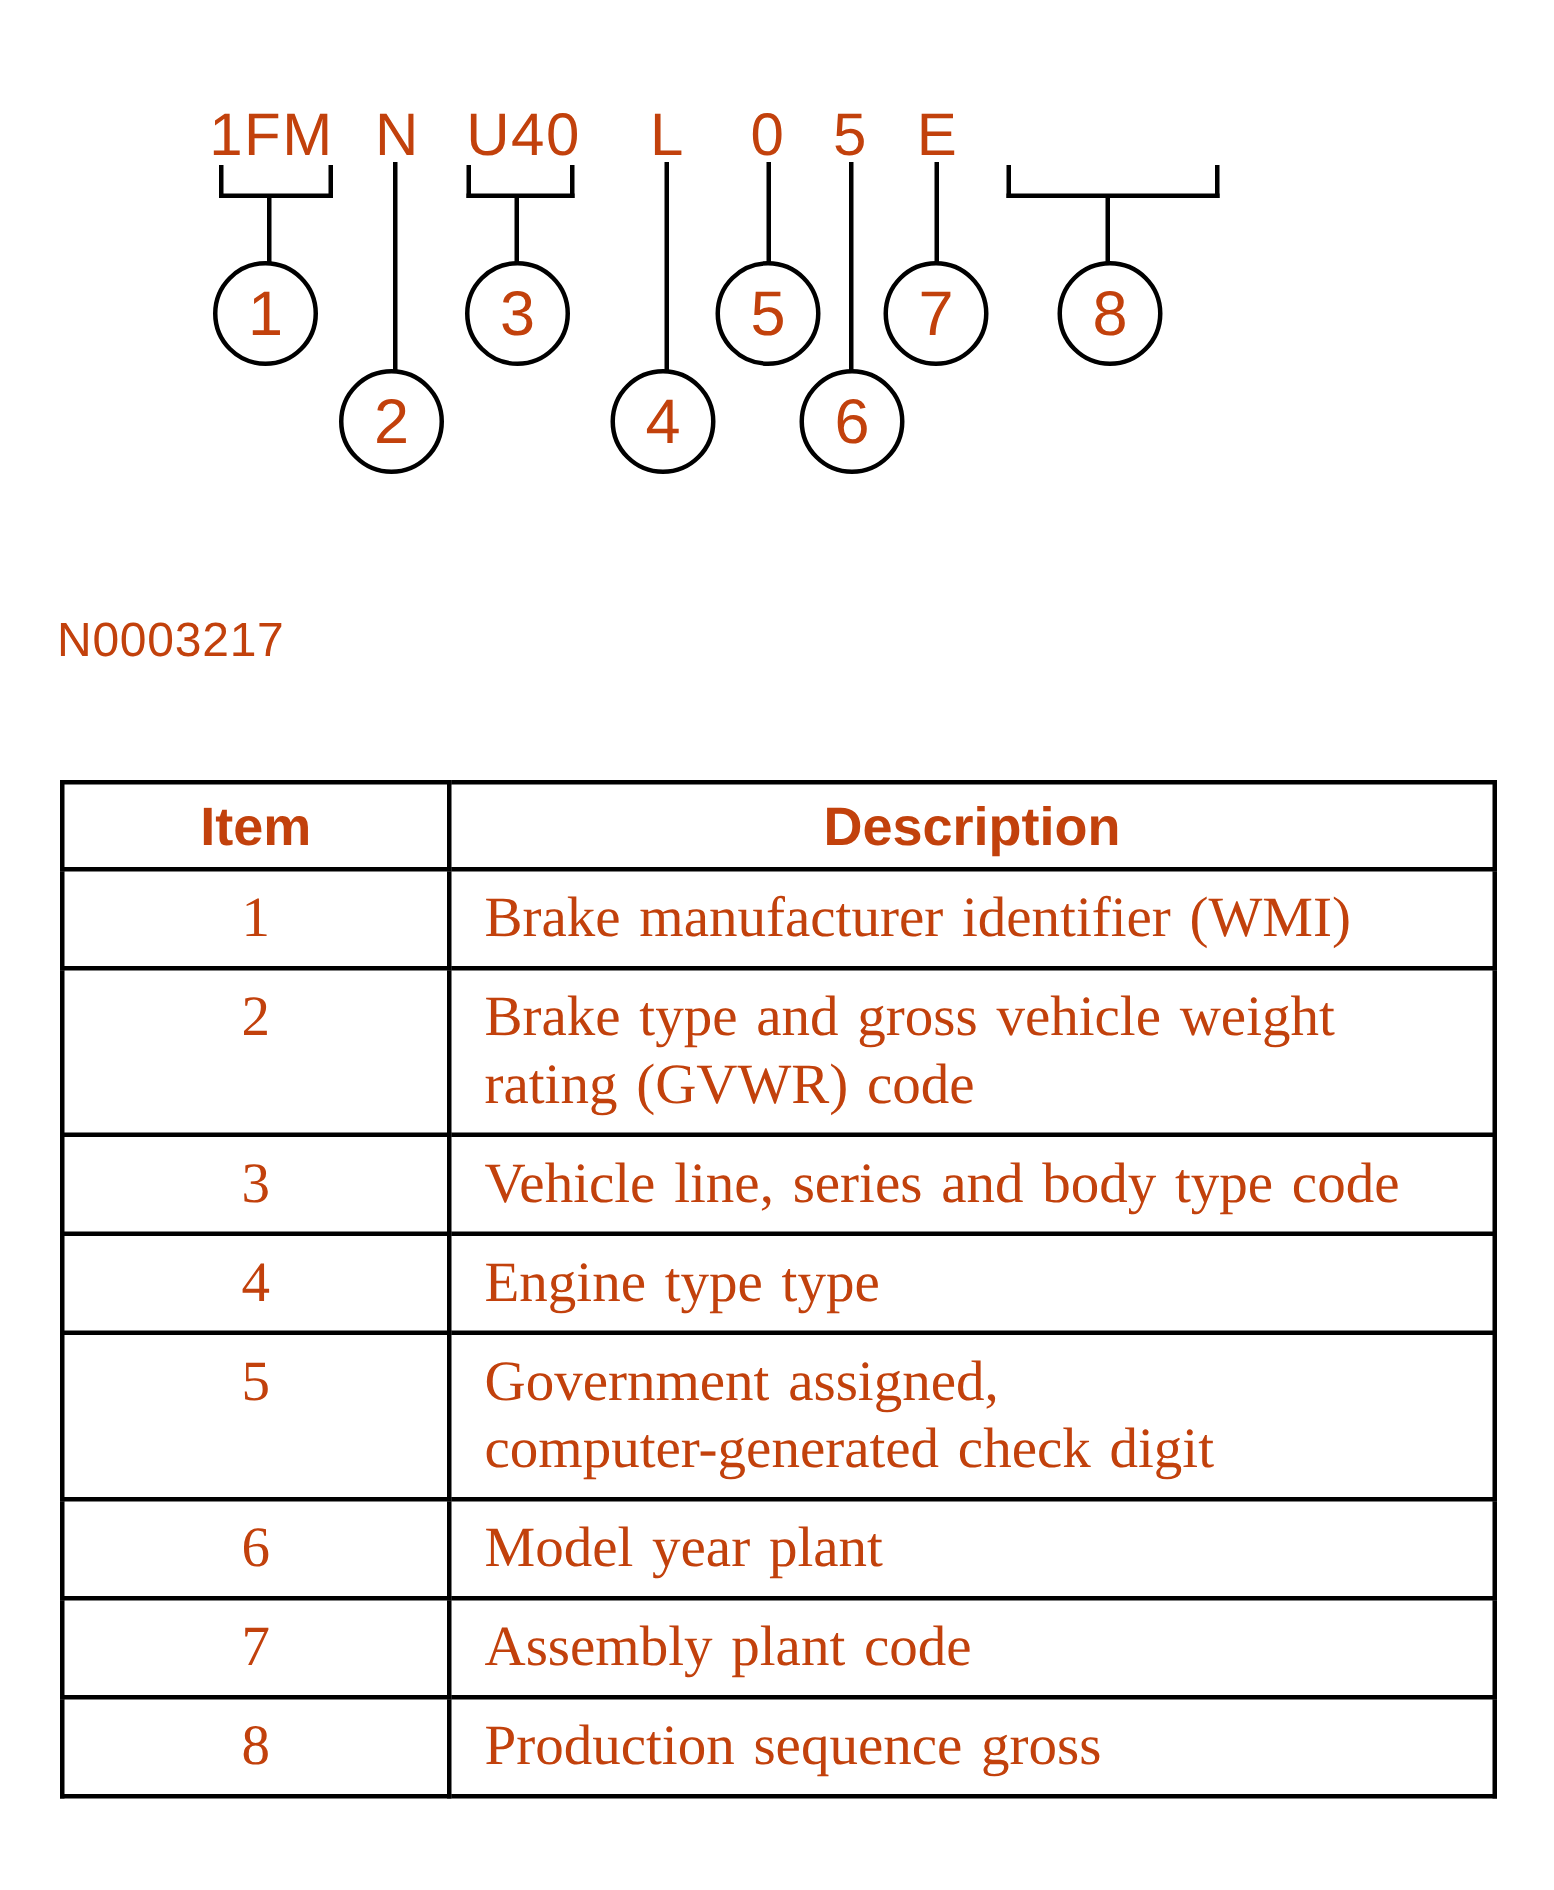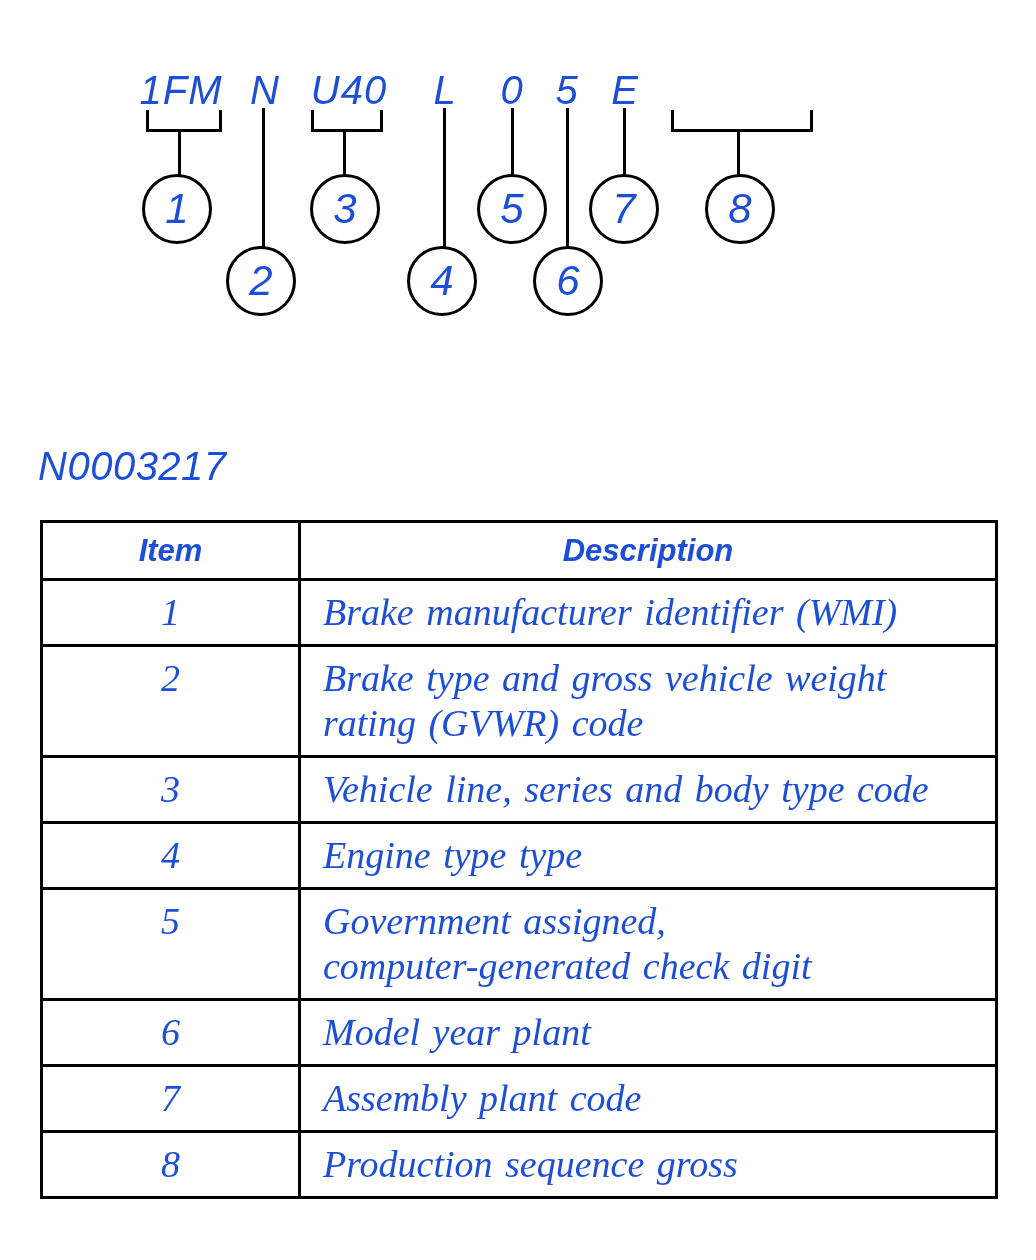--- a/index.html
+++ b/index.html
@@ -6,23 +6,22 @@
     margin: 0;
     padding: 0;
     background: #ffffff;
   }
   #page {
     position: relative;
     width: 1036px;
     height: 1260px;
     background: #ffffff;
     font-family: "Liberation Sans", sans-serif;
-    color: #1d4ed8;
+    color: #c2410c;
     overflow: hidden;
-    font-style: italic;
   }
 
   
   .vin-seg {
     position: absolute;
     top: 70px;
     transform: translateX(-50%);
     font-size: 40px;
     line-height: 40px;
     letter-spacing: 1px;
@@ -50,42 +49,42 @@
     box-sizing: border-box;
     display: flex;
     align-items: center;
     justify-content: center;
     font-size: 42px;
     background: #fff;
   }
   .fig-label {
     position: absolute;
     left: 38px;
-    top: 444px;
-    font-size: 40px;
+    top: 408px;
+    font-size: 32px;
     letter-spacing: 0.5px;
   }
 
   
   table.vin-table {
     position: absolute;
     left: 40px;
     top: 520px;
     width: 958px;
     border-collapse: collapse;
     table-layout: fixed;
   }
   .vin-table th, .vin-table td {
     border: 3px solid #000;
     box-sizing: border-box;
   }
   .vin-table col.c-item { width: 258px; }
   .vin-table th {
     font-family: "Liberation Sans", sans-serif;
-    font-size: 31px;
+    font-size: 36px;
     font-weight: bold;
     height: 58px;
     text-align: center;
     vertical-align: middle;
     padding: 0;
   }
   .vin-table td {
     font-family: "Liberation Serif", serif;
     font-size: 38px;
     line-height: 45px;

